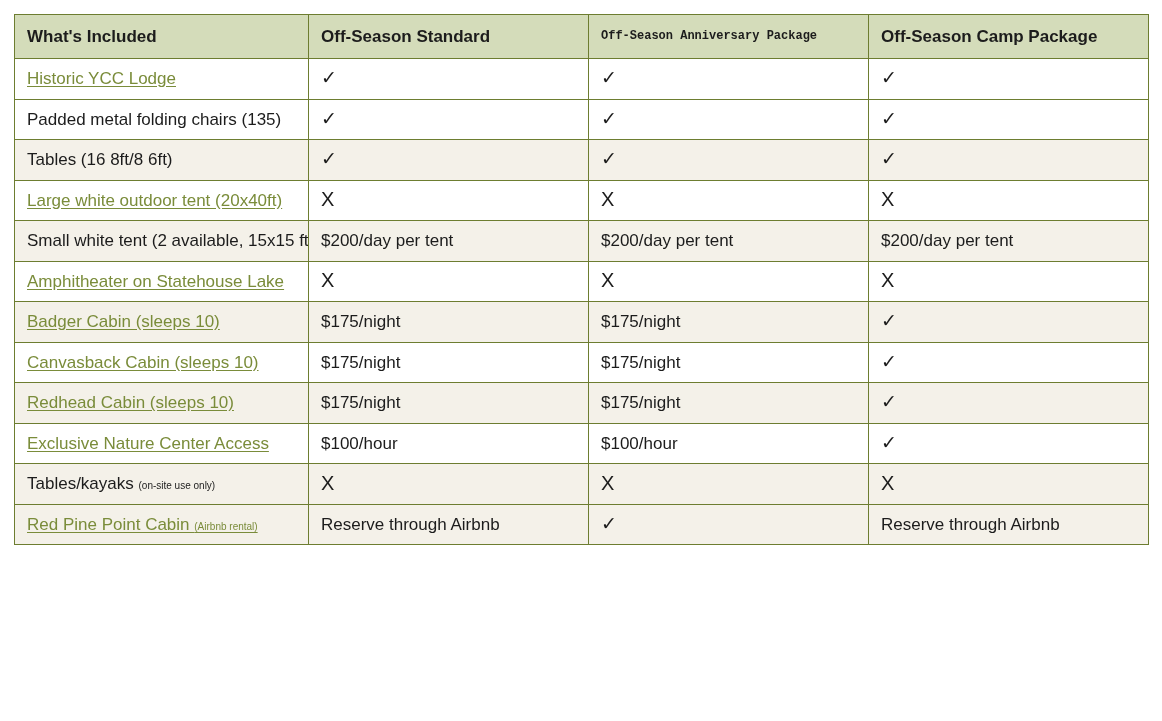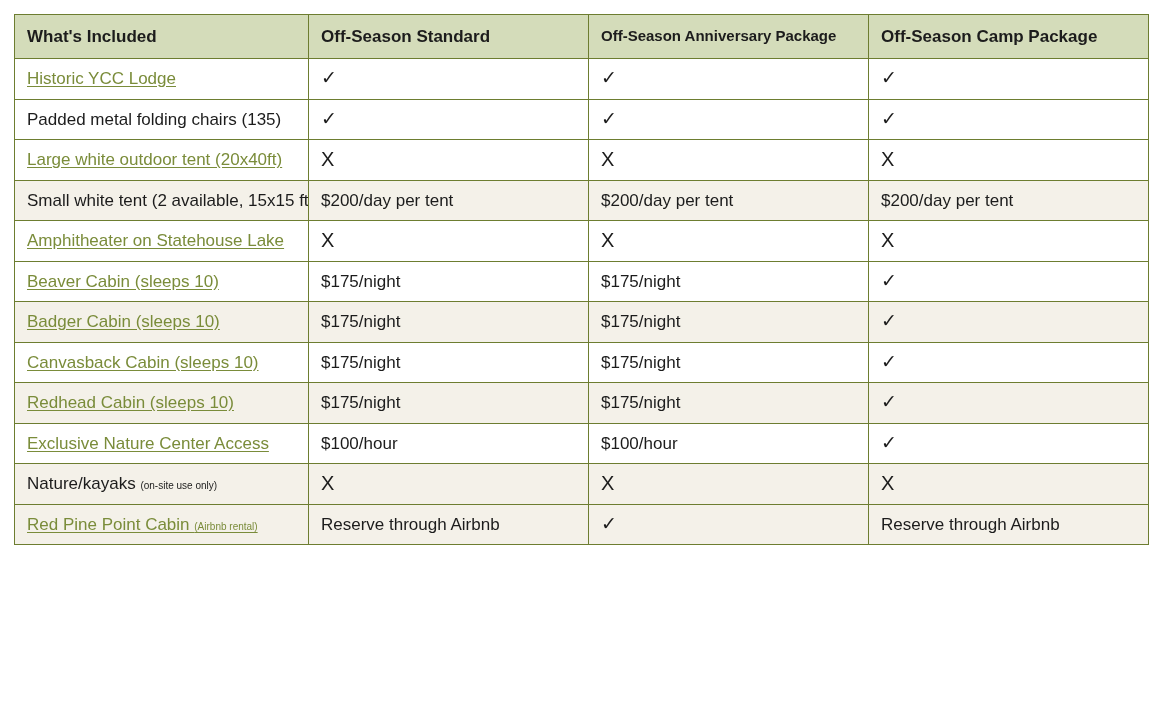--- a/index.html
+++ b/index.html
@@ -47,21 +47,22 @@
     overflow: hidden;
     white-space: nowrap;
   }
   table.compare thead th {
     background: #d4dcba;
     font-weight: bold;
     font-size: 17px;
     height: 44px;
   }
   table.compare thead th.small {
-    font-size: 15px;
+    font-size: 12px;
+    font-family: Liberation Mono, monospace;
   }
   table.compare tbody tr.odd  td { background: #ffffff; }
   table.compare tbody tr.even td { background: #f4f1e9; }
 
   .lnk {
     color: #7a8c3a;
     text-decoration: underline;
     text-underline-offset: 2px;
     cursor: pointer;
   }
@@ -108,43 +109,43 @@
           <td><span class="mark check">✓</span></td>
           <td><span class="mark check">✓</span></td>
           <td><span class="mark check">✓</span></td>
         </tr>
         <tr class="odd">
           <td><span>Padded metal folding chairs (135)</span></td>
           <td><span class="mark check">✓</span></td>
           <td><span class="mark check">✓</span></td>
           <td><span class="mark check">✓</span></td>
         </tr>
+        <tr class="even">
+          <td><span>Tables (16 8ft/8 6ft)</span></td>
+          <td><span class="mark check">✓</span></td>
+          <td><span class="mark check">✓</span></td>
+          <td><span class="mark check">✓</span></td>
+        </tr>
         <tr class="odd">
           <td><span class="lnk">Large white outdoor tent (20x40ft)</span></td>
           <td><span class="mark x">X</span></td>
           <td><span class="mark x">X</span></td>
           <td><span class="mark x">X</span></td>
         </tr>
         <tr class="even">
           <td class="rowsmall"><span>Small white tent (2 available, 15x15 ft)</span></td>
           <td class="rowsmall"><span>$200/day per tent</span></td>
           <td class="rowsmall"><span>$200/day per tent</span></td>
           <td class="rowsmall"><span>$200/day per tent</span></td>
         </tr>
         <tr class="odd">
           <td><span class="lnk">Amphitheater on Statehouse Lake</span></td>
           <td><span class="mark x">X</span></td>
           <td><span class="mark x">X</span></td>
           <td><span class="mark x">X</span></td>
-        </tr>
-        <tr class="odd">
-          <td><span class="lnk">Beaver Cabin (sleeps 10)</span></td>
-          <td><span>$175/night</span></td>
-          <td><span>$175/night</span></td>
-          <td><span class="mark check">✓</span></td>
         </tr>
         <tr class="even">
           <td><span class="lnk">Badger Cabin (sleeps 10)</span></td>
           <td><span>$175/night</span></td>
           <td><span>$175/night</span></td>
           <td><span class="mark check">✓</span></td>
         </tr>
         <tr class="odd">
           <td><span class="lnk">Canvasback Cabin (sleeps 10)</span></td>
           <td><span>$175/night</span></td>
@@ -157,21 +158,21 @@
           <td><span>$175/night</span></td>
           <td><span class="mark check">✓</span></td>
         </tr>
         <tr class="odd">
           <td><span class="lnk">Exclusive Nature Center Access</span></td>
           <td><span>$100/hour</span></td>
           <td><span>$100/hour</span></td>
           <td><span class="mark check">✓</span></td>
         </tr>
         <tr class="even">
-          <td><span>Nature/kayaks </span><span class="sub">(on-site use only)</span></td>
+          <td><span>Tables/kayaks </span><span class="sub">(on-site use only)</span></td>
           <td><span class="mark x">X</span></td>
           <td><span class="mark x">X</span></td>
           <td><span class="mark x">X</span></td>
         </tr>
         <tr class="even">
           <td><span class="lnk">Red Pine Point Cabin </span><span class="sub lnk">(Airbnb rental)</span></td>
           <td><span>Reserve through Airbnb</span></td>
           <td><span class="mark check">✓</span></td>
           <td><span>Reserve through Airbnb</span></td>
         </tr>

